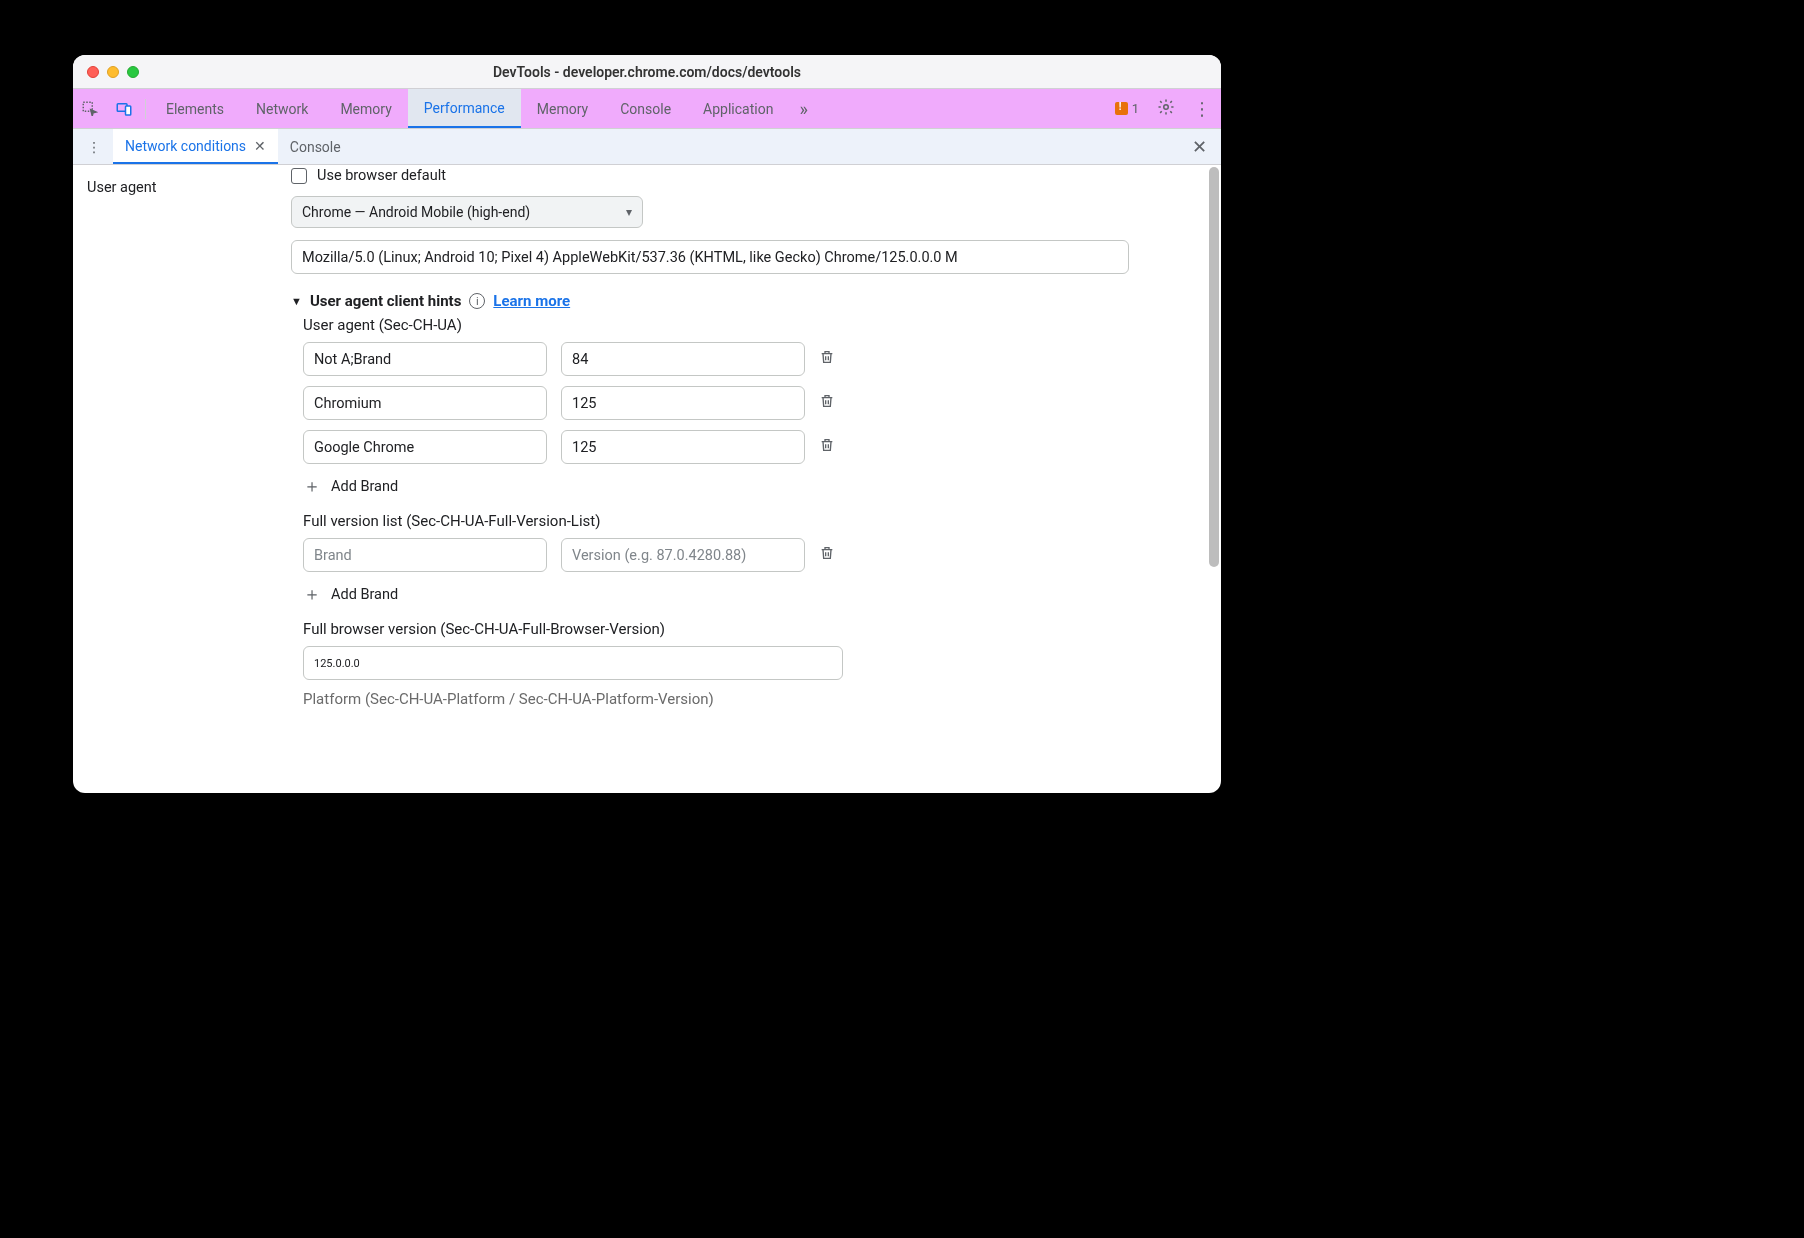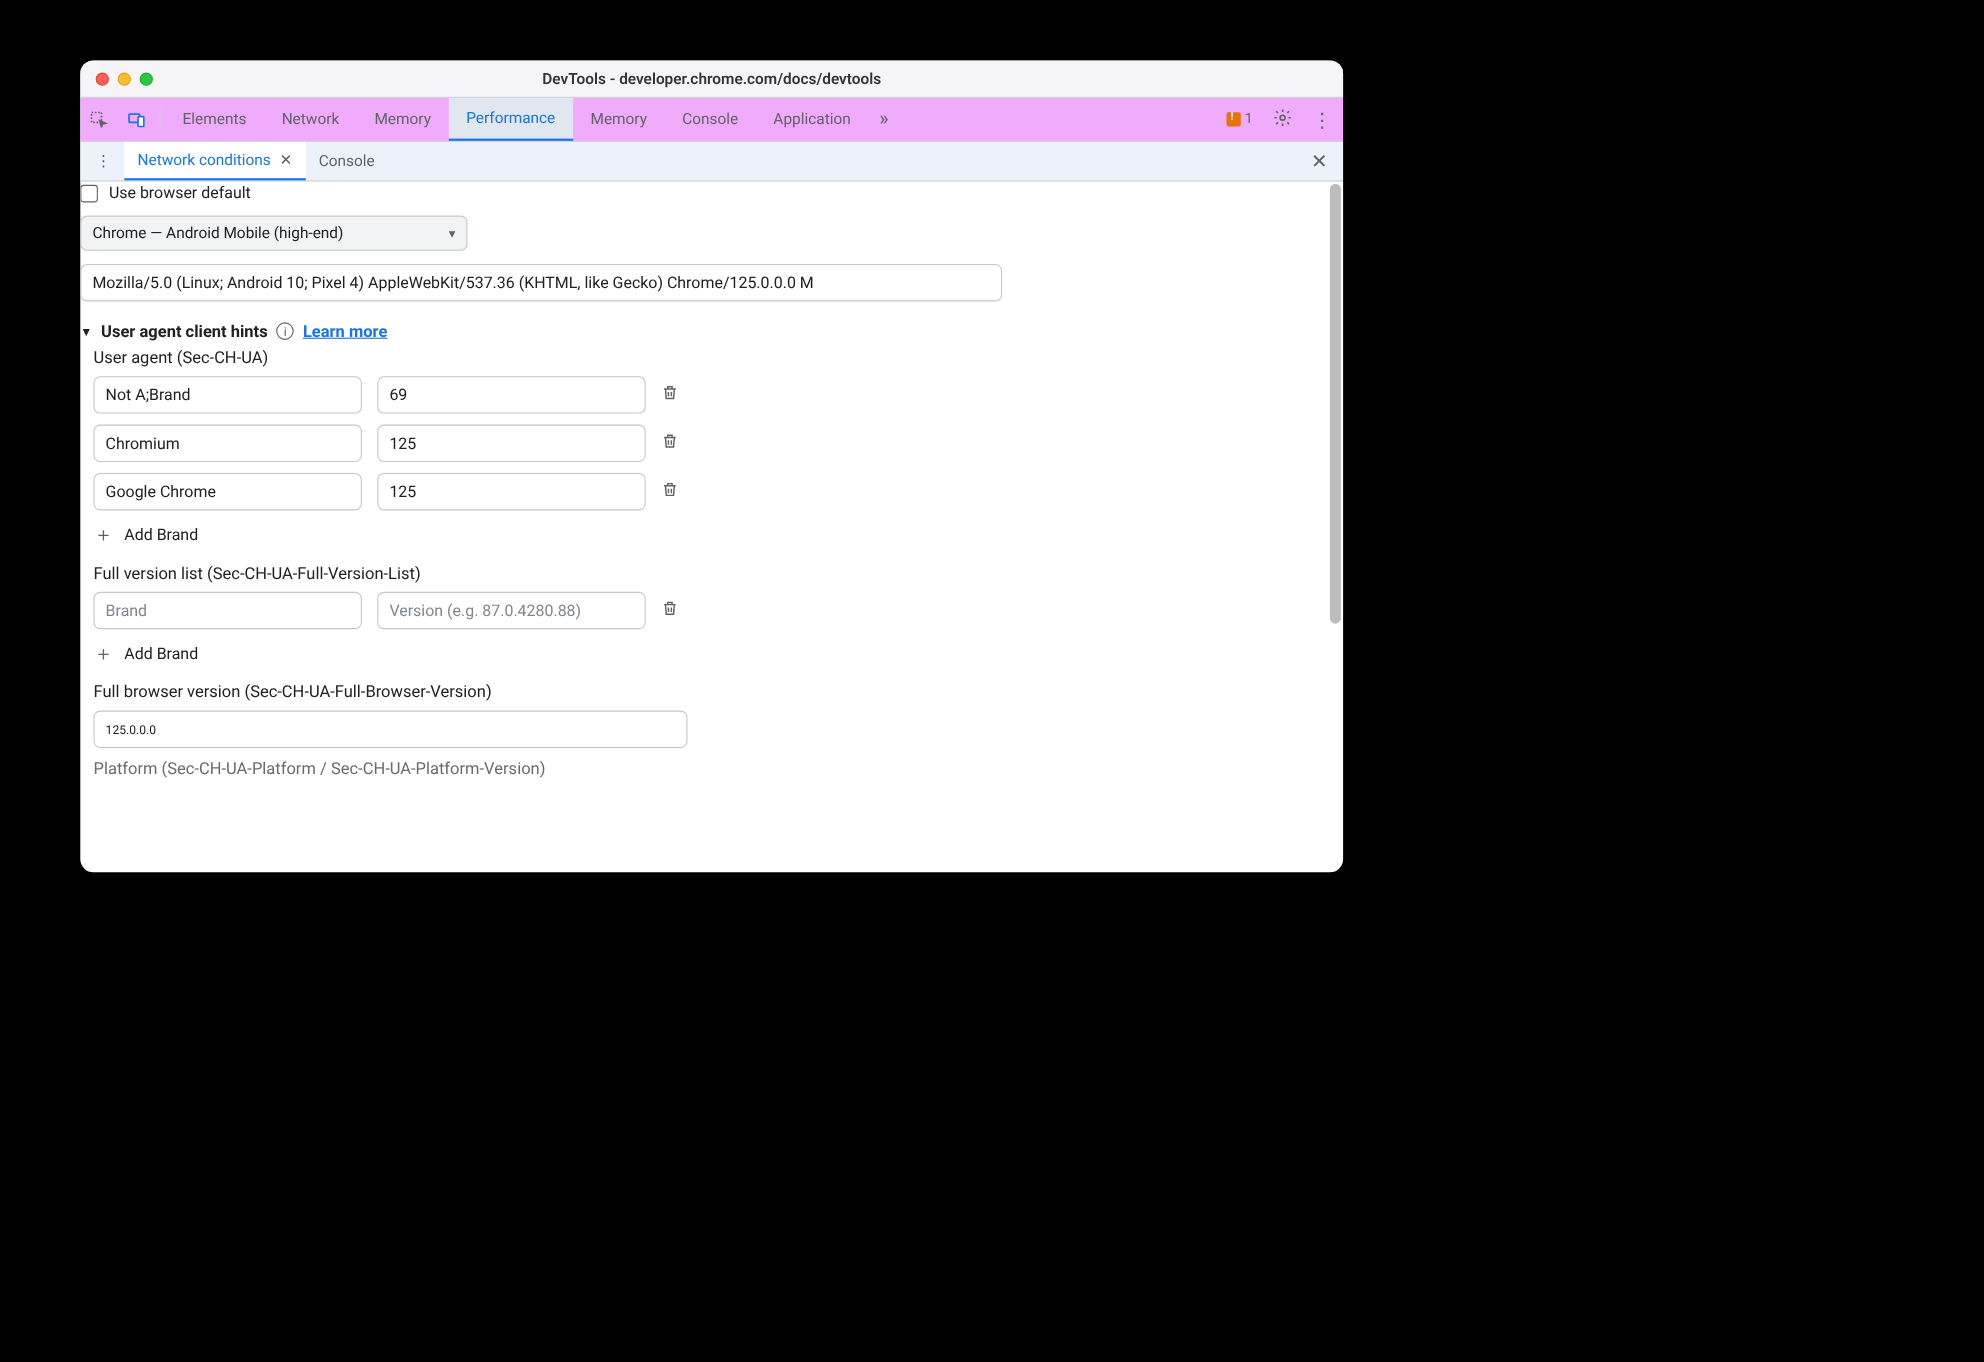--- a/index.html
+++ b/index.html
@@ -232,20 +232,21 @@
       <span>Network conditions</span>
       <span class="x">✕</span>
     </div>
     <div class="drawer-tab">
       <span>Console</span>
     </div>
     <div class="drawer-close">✕</div>
   </div>
 
   <div class="content">
+    <div class="sidekey">User agent</div>
 
     <div class="panel">
 
       <div class="row checkbox-row">
         <div class="checkbox"></div>
         <span>Use browser default</span>
       </div>
 
       <div class="row">
         <div class="select">
@@ -267,21 +268,21 @@
         <a class="link">Learn more</a>
       </div>
 
       <div class="sublabel">User agent (Sec-CH-UA)</div>
 
       <div class="brand-row">
         <div class="field brand">
             <span>Not A;Brand</span>
           </div>
         <div class="field ver">
-            <span>69</span>
+            <span>84</span>
           </div>
         <span class="trash">
           <svg class="trash-svg" viewBox="0 0 24 24" fill="none" stroke="#5f6368" stroke-width="2">
               <path d="M4 7h16M9 7V4h6v3M6 7l1 13h10l1-13M10 11v6M14 11v6"></path>
             </svg>
         </span>
       </div>
       <div class="brand-row">
         <div class="field brand">
             <span>Chromium</span>

